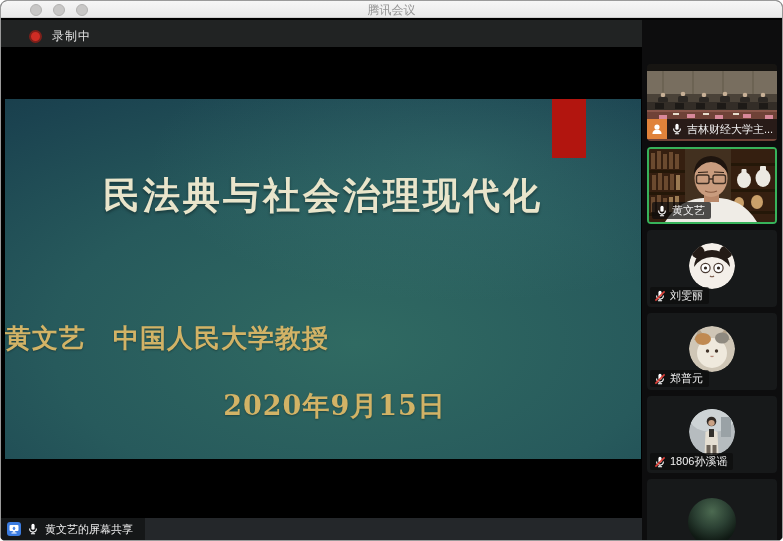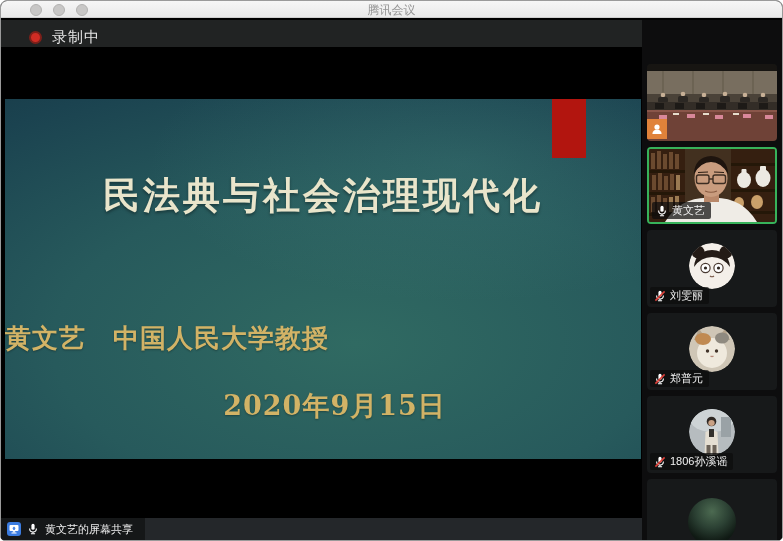--- a/index.html
+++ b/index.html
@@ -26,21 +26,21 @@
   }
 
   
   .content{position:absolute;left:0;right:0;top:19px;bottom:0;background:#000;}
 
   .main{position:absolute;left:0;top:0;width:641px;height:100%;background:#000;}
 
   .rec-bar{position:absolute;left:0;top:0;width:648px;height:27px;background:#212323;}
   .rec-row{position:absolute;left:28px;top:8px;display:flex;align-items:center;gap:10px;}
   .rec-dot{width:13px;height:13px;border-radius:50%;background:var(--record-red,#cf2c24);border:2.5px solid #7d201a;}
-  .rec-label{font-size:15px;color:#e3e3e3;letter-spacing:1px;}
+  .rec-label{font-size:12px;color:#e3e3e3;letter-spacing:1px;}
 
   
   .slide{
     position:absolute;left:4px;top:79px;width:636px;height:360px;
     background:
       radial-gradient(90% 70% at 72% 18%, rgba(90,160,150,0.18), rgba(0,0,0,0) 55%),
       radial-gradient(125% 115% at 55% 68%, #306a62 0%, #275a5c 38%, #1b4350 68%, #132e3b 100%);
   }
   .red-rect{position:absolute;left:547px;top:0;width:34px;height:59px;background:var(--slide-accent,#b2150f);}
   .slide-title{
@@ -214,20 +214,31 @@
               <rect x="56" y="49" width="6" height="2"></rect>
               <rect x="86" y="49" width="6" height="2"></rect>
             </g>
         </svg>
         <div class="tag-row">
           <span class="host-badge">
             <svg width="12" height="12" viewBox="0 0 12 12">
                 <circle cx="6" cy="4" r="2.6" fill="#fff"></circle>
                 <path d="M1.4 11c0-2.9 2.1-4.5 4.6-4.5s4.6 1.6 4.6 4.5Z" fill="#fff"></path>
               </svg>
+          </span>
+          <span class="name-tag">
+            <span class="micwrap">
+              <svg width="12" height="12" viewBox="0 0 12 12">
+                  <rect x="4.4" y="0.8" width="3.2" height="6" rx="1.6" fill="#fff"></rect>
+                  <path d="M2.6 5.6a3.4 3.4 0 0 0 6.8 0" stroke="#fff" stroke-width="1.1" fill="none"></path>
+                  <line x1="6" y1="9" x2="6" y2="10.4" stroke="#fff" stroke-width="1.1"></line>
+                  <line x1="3.9" y1="10.8" x2="8.1" y2="10.8" stroke="#fff" stroke-width="1.1"></line>
+                </svg>
+            </span>
+            <span>吉林财经大学主...</span>
           </span>
         </div>
       </div>
 
       <div class="thumb t2 active">
         <svg class="vid" viewBox="0 0 126 73" preserveAspectRatio="none">
           <rect width="126" height="73" fill="#42301f"></rect>
           <g fill="#351f10">
               <rect x="0" y="0" width="36" height="73"></rect>
               <rect x="82" y="0" width="44" height="73"></rect>

